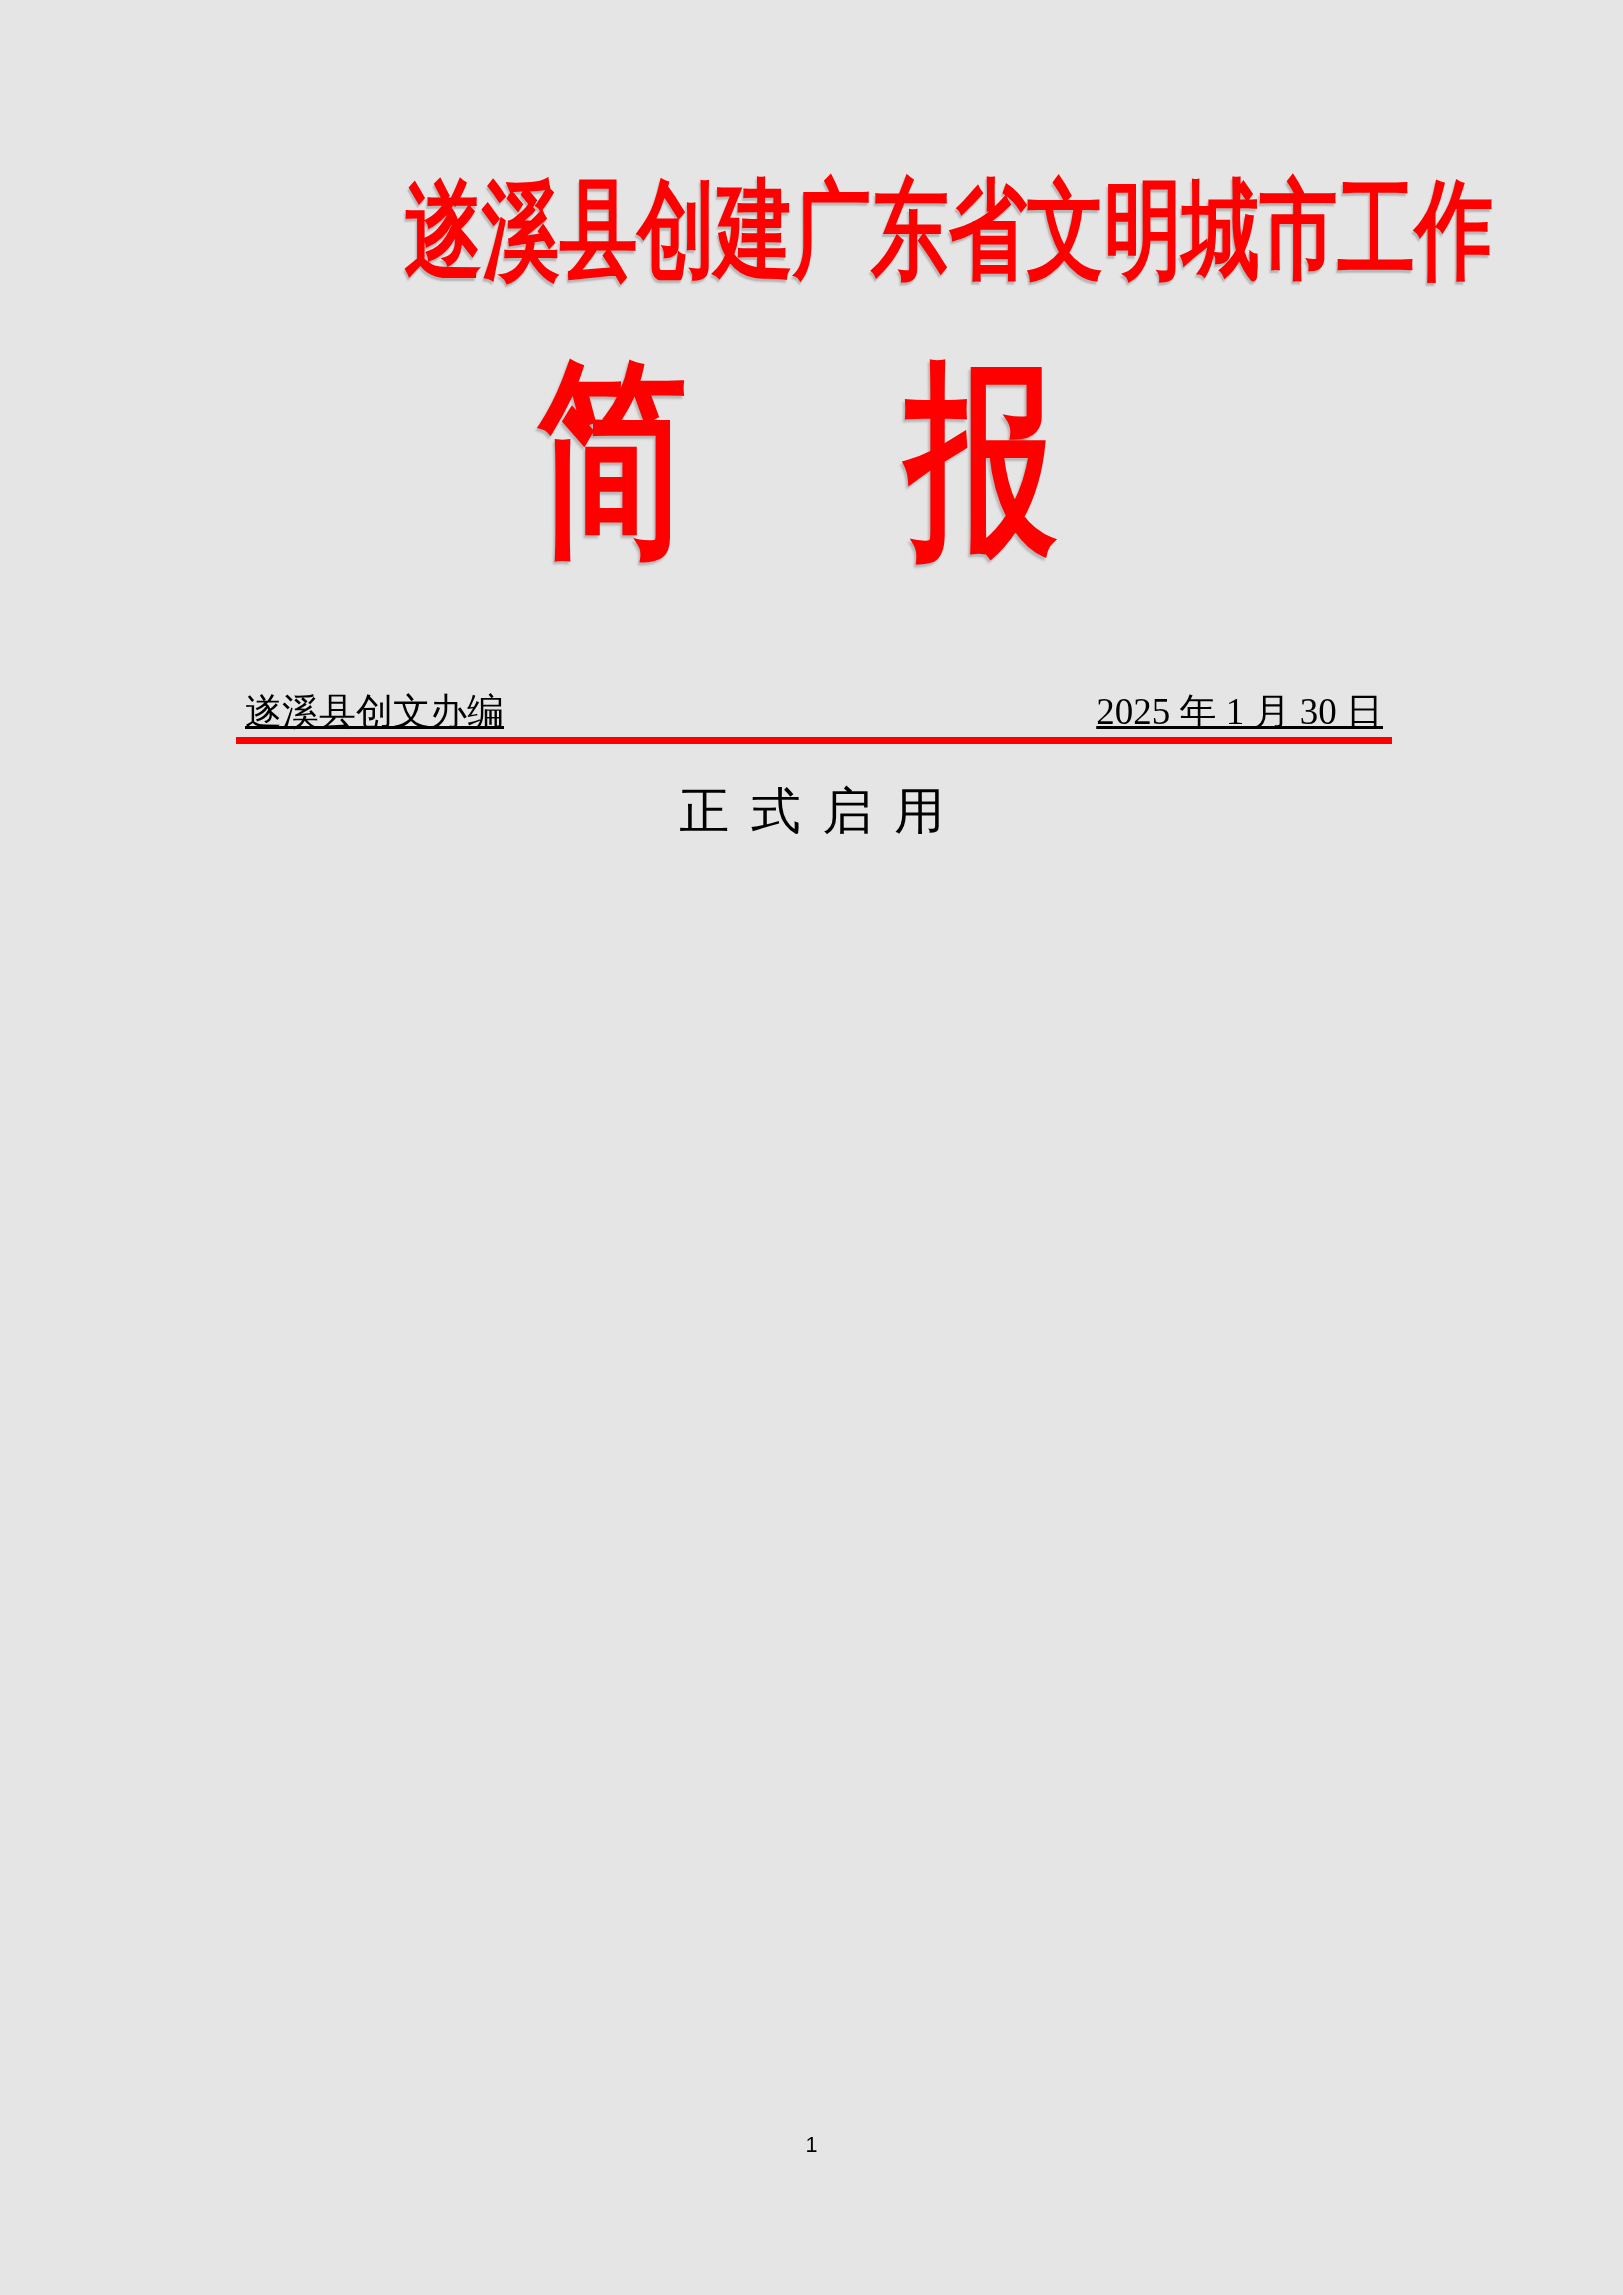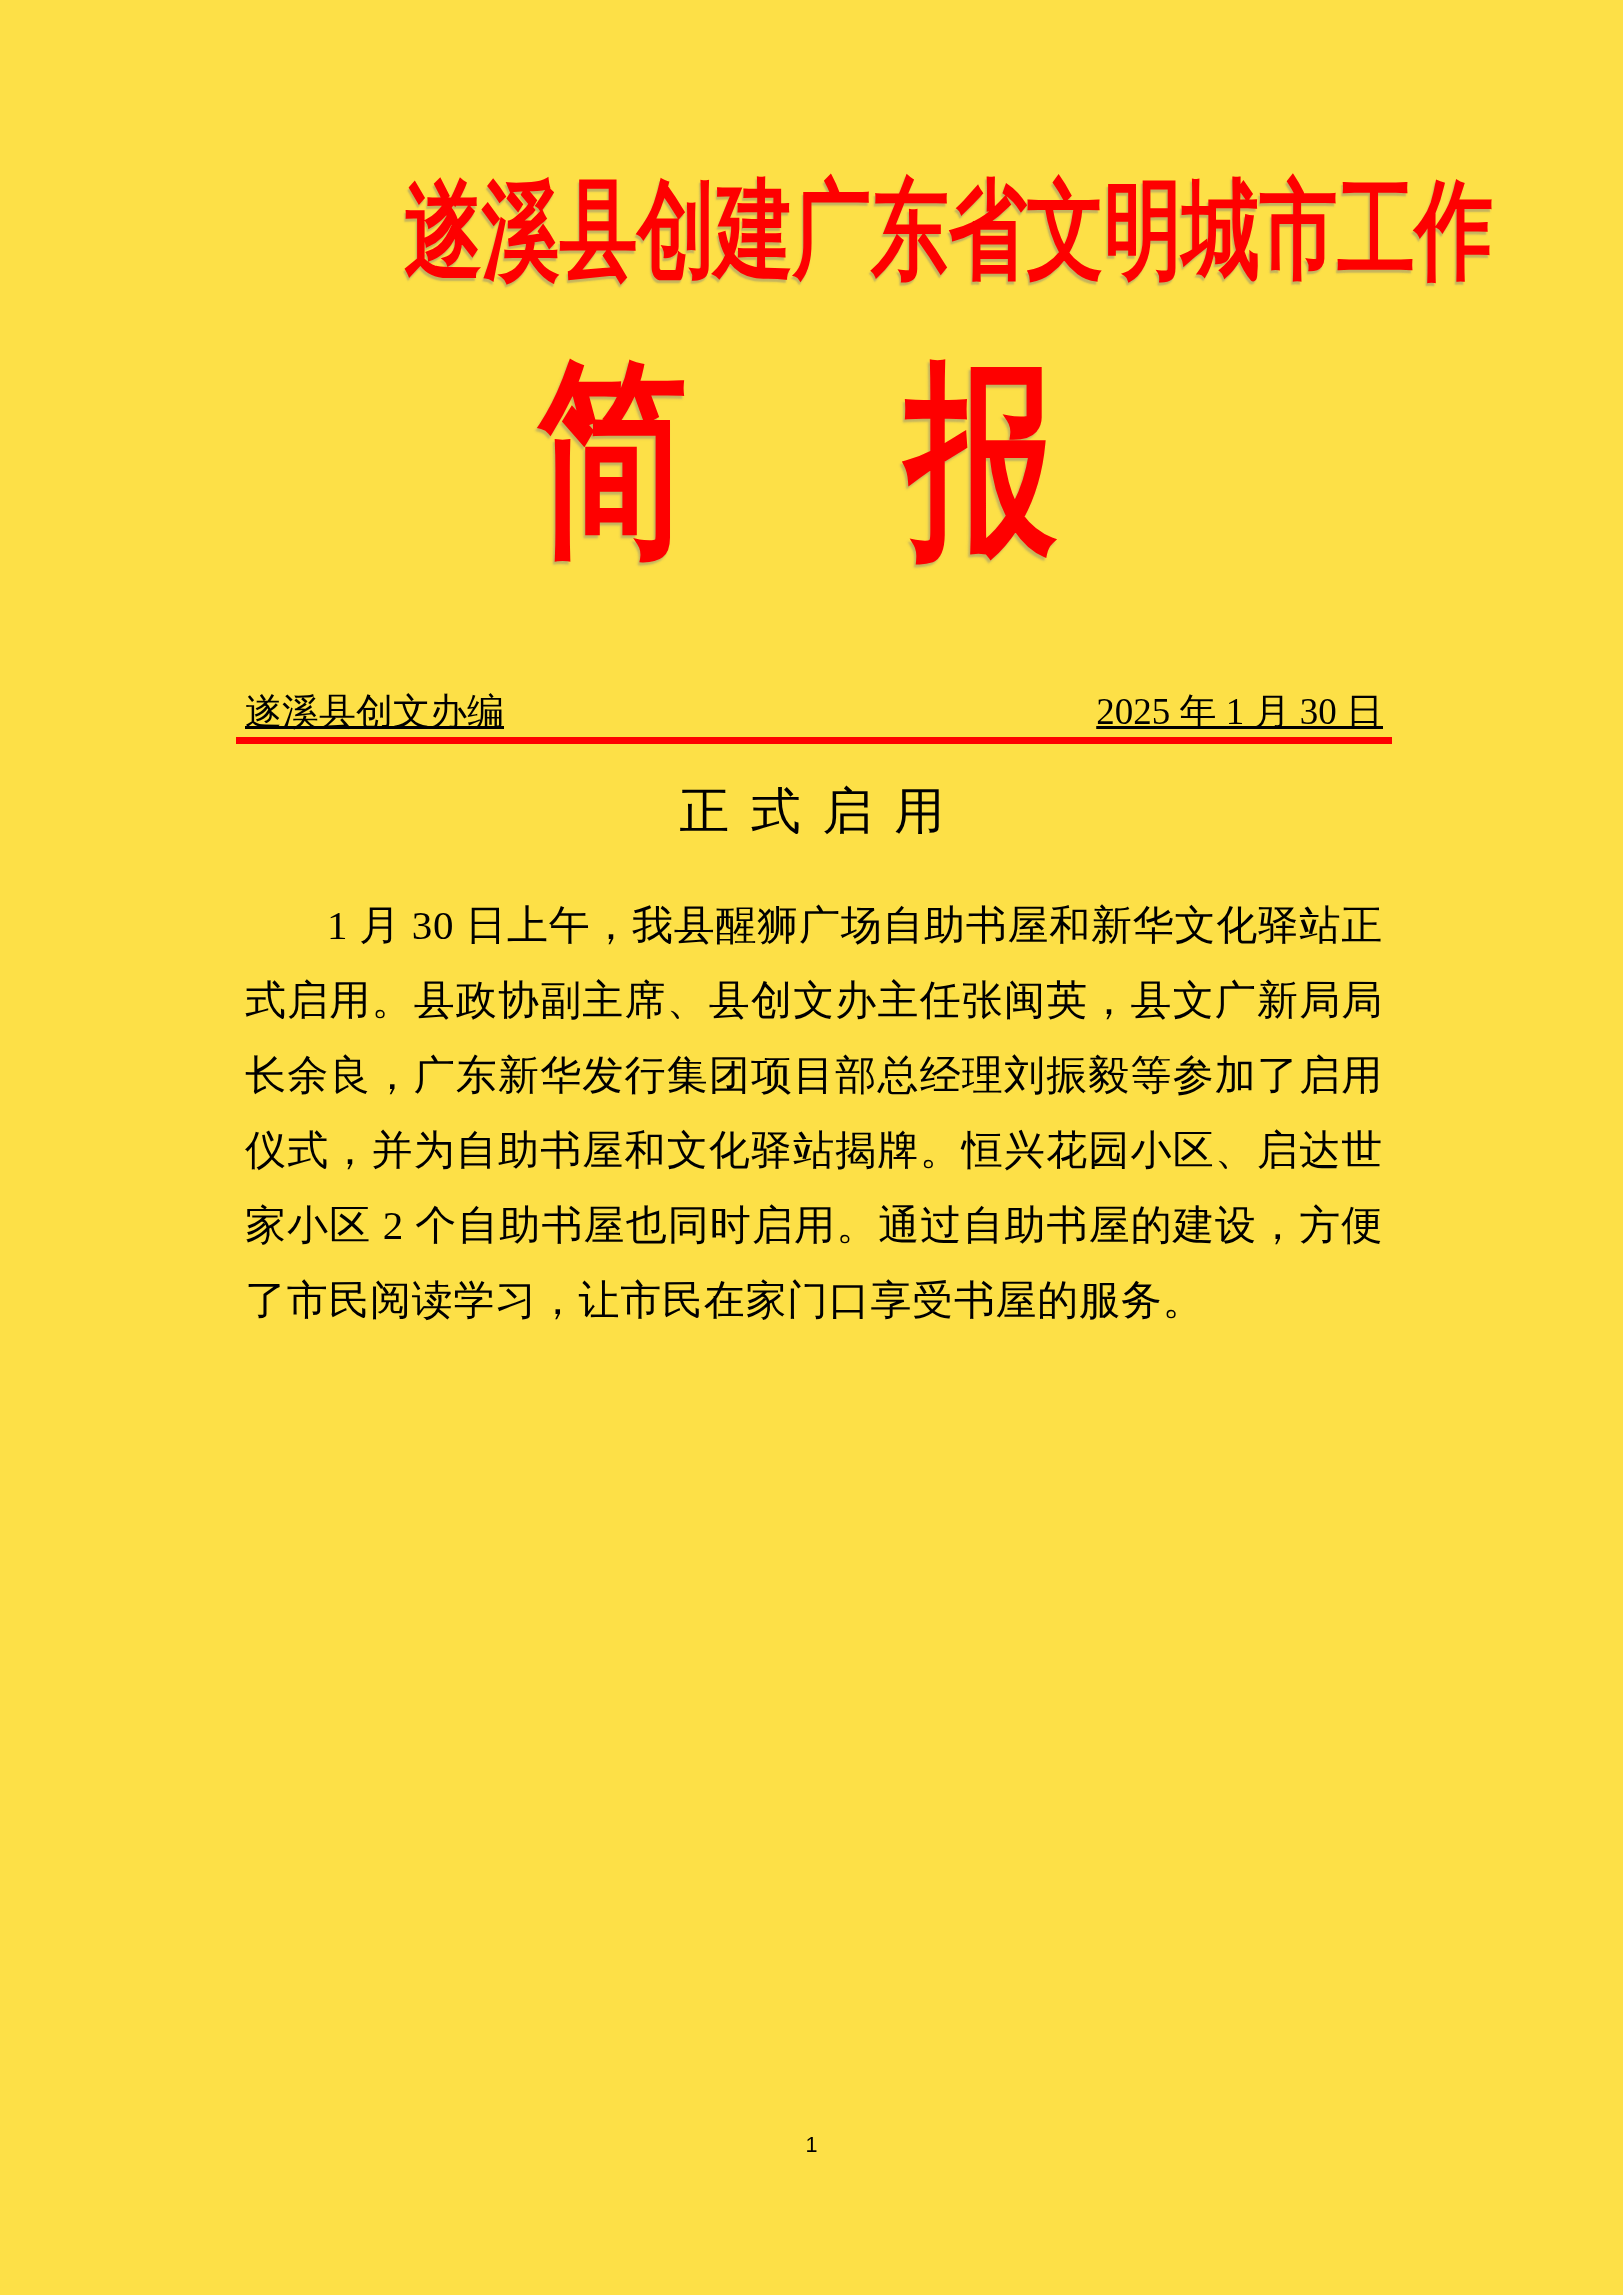--- a/index.html
+++ b/index.html
@@ -1,20 +1,20 @@
 <!DOCTYPE html>
 <html style="font-size:10.5px"><head>
 <meta charset="utf-8">
 <style>
   html, body { margin: 0; padding: 0; background: #ffffff; }
   .page {
     position: relative;
     width: 1623px;
     height: 2295px;
-    background: #fde047;
+    background: #e5e5e5;
     font-family: "Liberation Serif", serif;
     color: #000000;
     overflow: hidden;
   }
   .content {
     margin: 0 240px 0 245px; 
   }
   
   .org-title {
     margin-top: 177px;
@@ -113,19 +113,18 @@
     <div class="editor-row">
       <span class="editor-label">遂溪县创文办编</span>
       <span class="date-label">2025 年 1 月 30 日</span>
     </div>
 
     <div class="red-rule"></div>
 
 
     <div class="article-title-2">正 式 启 用</div>
 
-    <p class="body-par">1 月 30 日上午，我县醒狮广场自助书屋和新华文化驿站正式启用。县政协副主席、县创文办主任张闽英，县文广新局局长余良，广东新华发行集团项目部总经理刘振毅等参加了启用仪式，并为自助书屋和文化驿站揭牌。恒兴花园小区、启达世家小区 2 个自助书屋也同时启用。通过自助书屋的建设，方便了市民阅读学习，让市民在家门口享受书屋的服务。</p>
 
   </div>
 
   <div class="page-num">1</div>
 </div>
 
 
 </body></html>

